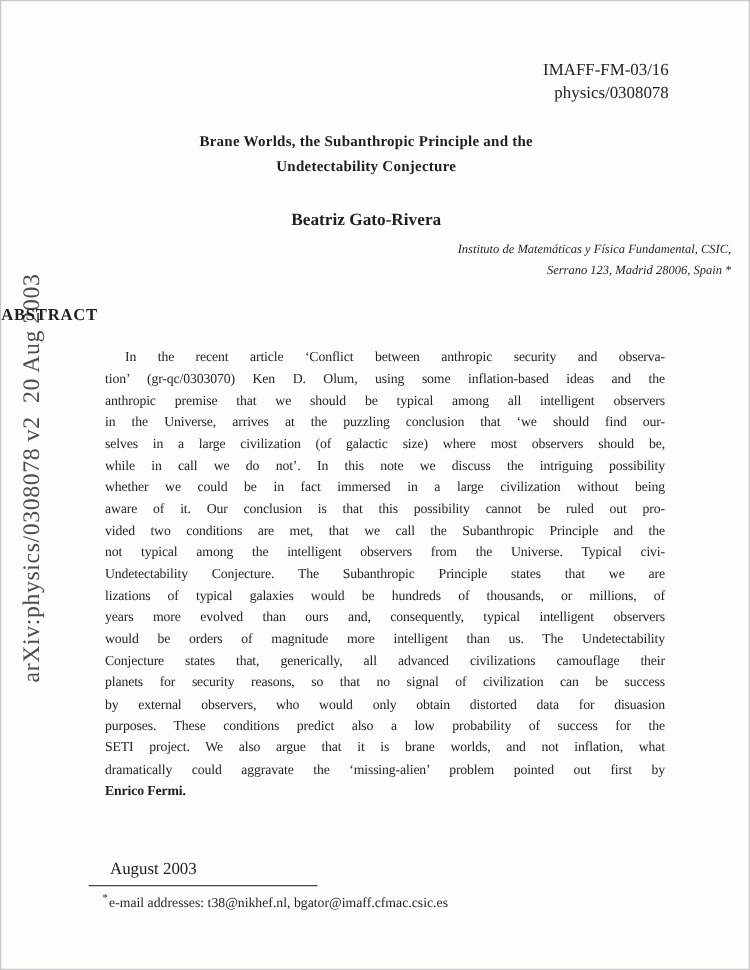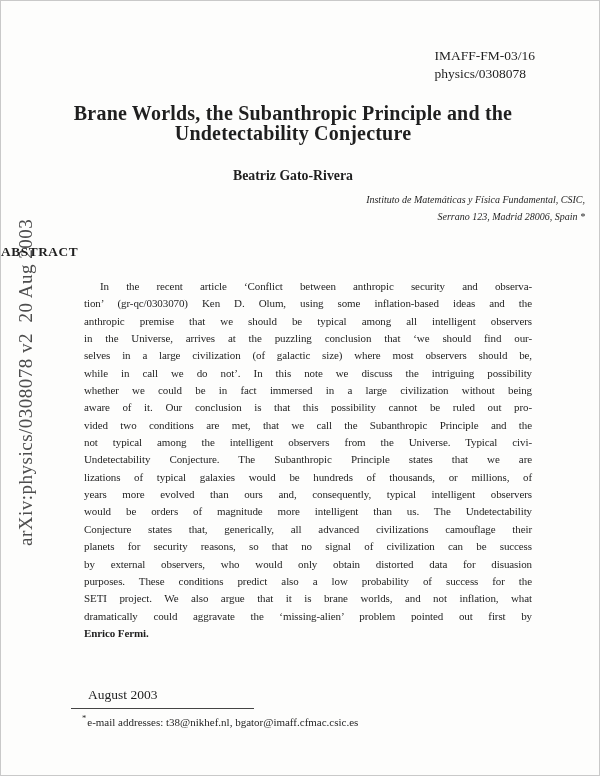--- a/index.html
+++ b/index.html
@@ -13,33 +13,34 @@
     font-family: "Liberation Serif", "DejaVu Serif", serif;
     color: #1f1f1f;
     overflow: hidden;
   }
 
   
   .header-ids {
     position: absolute;
     top: 46px;
     right: 64px;
+    text-align: right;
     font-size: 13.5px;
     line-height: 18px;
   }
 
   
   .title-block {
     position: absolute;
     top: 103px;
     left: 0;
     right: 14px;
     text-align: center;
     font-weight: bold;
-    font-size: 20px;
+    font-size: 12px;
     line-height: 19.5px;
     letter-spacing: 0.2px;
   }
   .author-line {
     position: absolute;
     top: 167px;
     left: 0;
     right: 14px;
     text-align: center;
     font-weight: bold;

